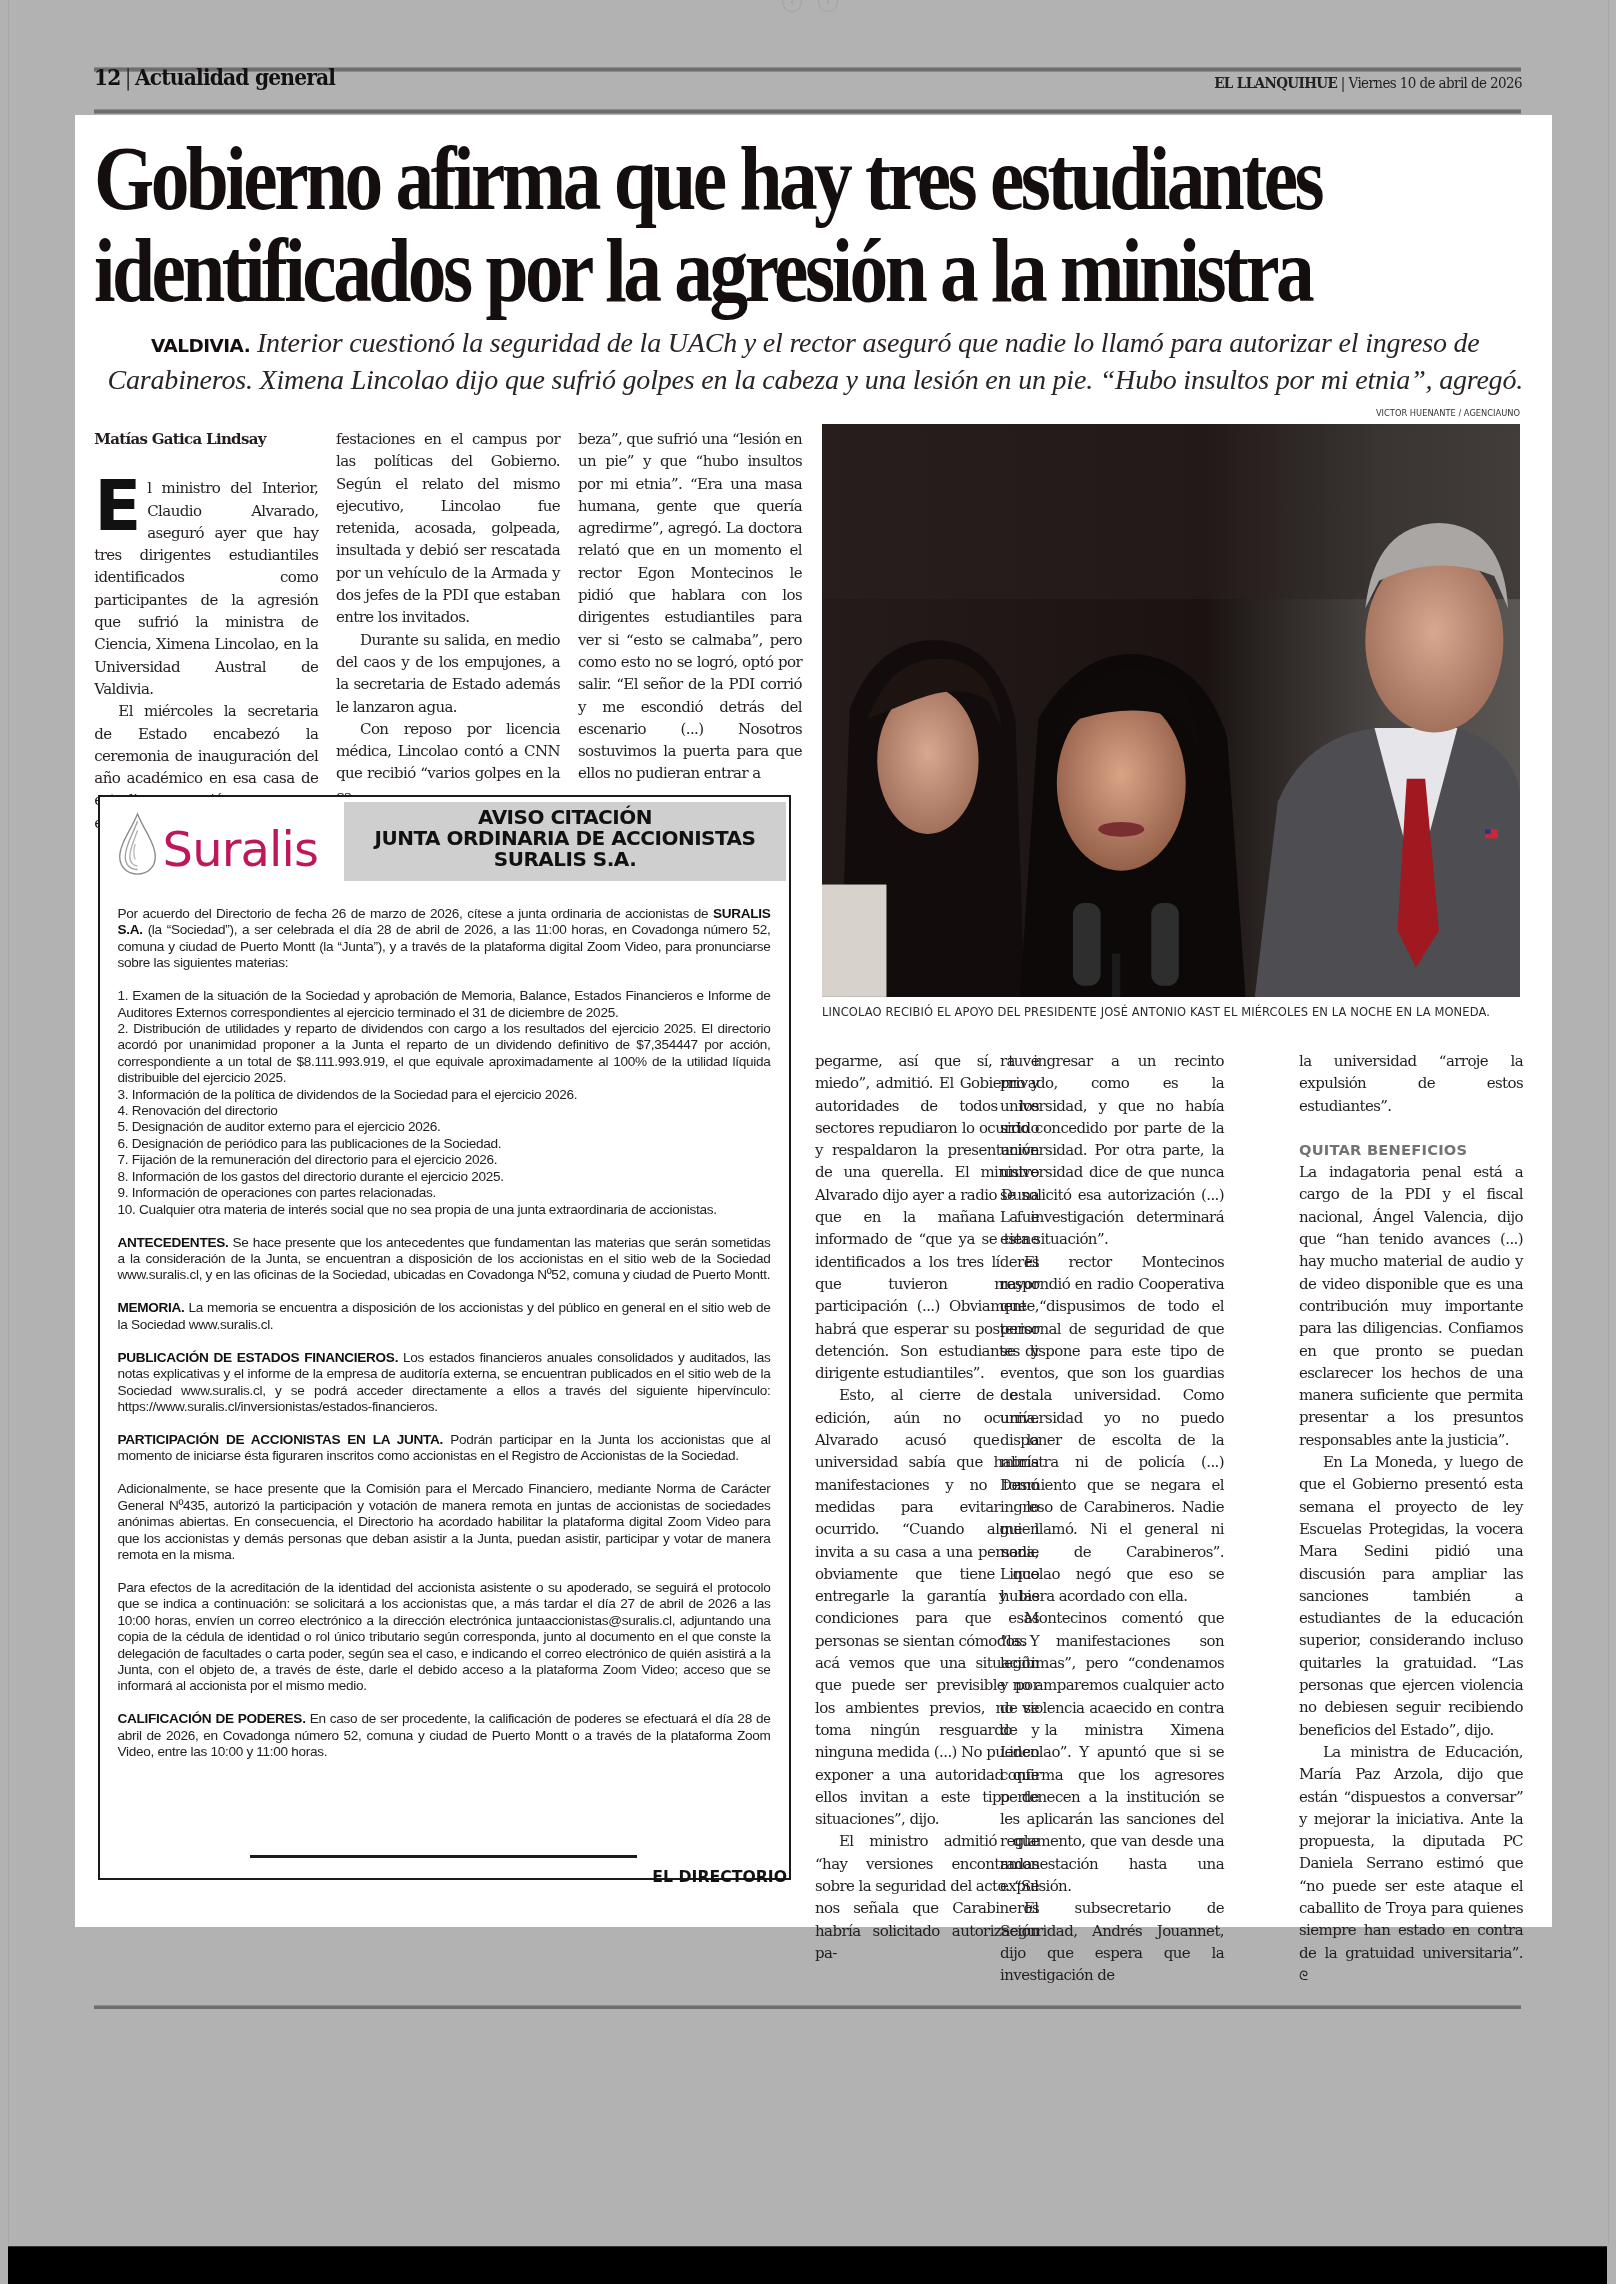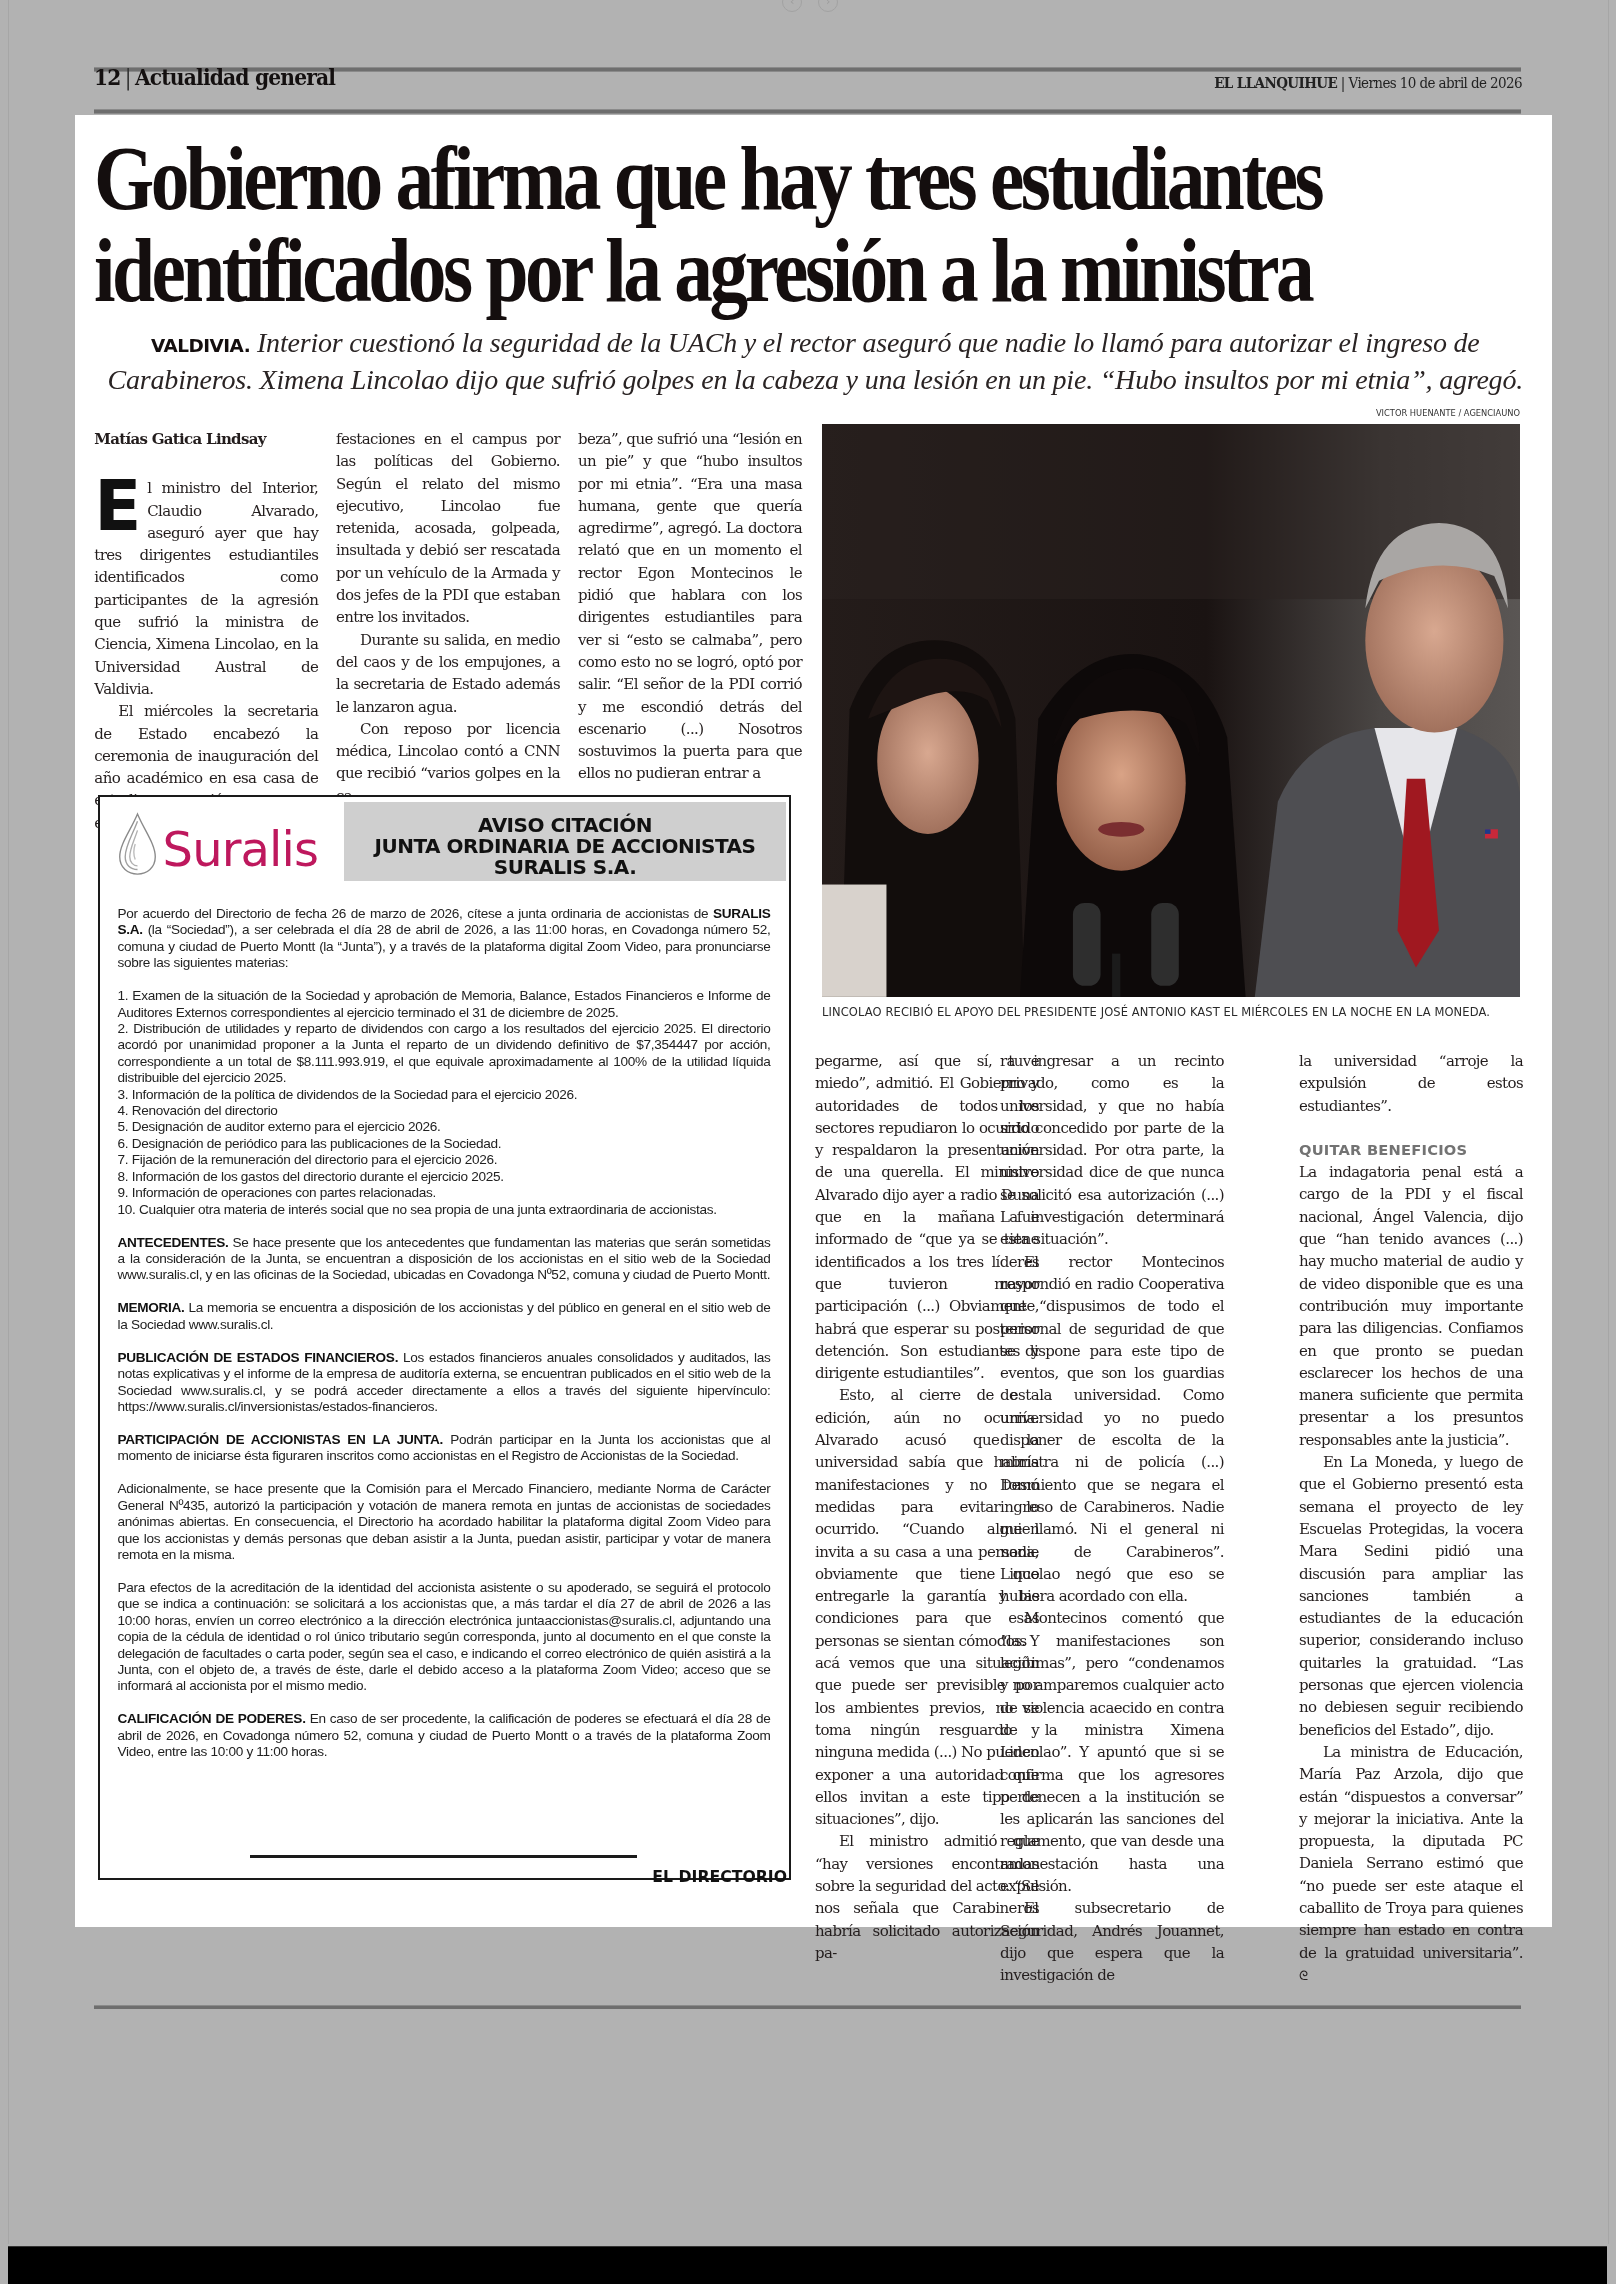--- a/index.html
+++ b/index.html
@@ -22,21 +22,21 @@
   .col p.cont{text-indent:0;}
   .byline{font-weight:bold;font-size:15px;letter-spacing:-0.7px;margin-bottom:27px;color:#231d1d;}
   .dropcap{float:left;font-family:"DejaVu Sans",sans-serif;font-weight:bold;font-size:69px;line-height:52px;margin:2.8px 6.4px 0 0;color:#111;}
   .photo{position:absolute;left:747px;top:309px;width:698px;height:573px;overflow:hidden;background:#1c1614;}
   .caption{position:absolute;left:747px;top:890px;width:700px;font-family:"DejaVu Sans",sans-serif;font-size:11.5px;color:#2a2a2a;letter-spacing:0.1px;white-space:nowrap;}
   .subhead{font-family:"DejaVu Sans",sans-serif;font-weight:bold;font-size:14.7px;letter-spacing:0.2px;margin-top:22px;color:#737373;text-indent:0;}
   .ad{position:absolute;left:23px;top:680px;width:693px;height:1085px;border:2.8px solid #1a1a1a;box-sizing:border-box;background:#fff;font-family:"Liberation Sans",sans-serif;}
   .ad-head{position:absolute;left:0;top:1.8px;width:687px;height:83px;}
   .ad-logo{position:absolute;left:16.6px;top:13px;height:60px;width:212px;}
   .ad-logo .word{position:absolute;left:46px;top:9.2px;font-family:"DejaVu Sans",sans-serif;font-size:48px;color:#be185d;letter-spacing:-0.9px;}
-  .ad-title{position:absolute;left:244px;top:3.7px;width:442px;height:79px;background:#cfcfcf;text-align:center;font-family:"DejaVu Sans",sans-serif;font-weight:bold;font-size:20px;line-height:21px;color:#111;padding-top:13px;box-sizing:border-box;letter-spacing:-0.5px;}
+  .ad-title{position:absolute;left:244px;top:3.7px;width:442px;height:79px;background:#cfcfcf;text-align:center;font-family:"DejaVu Sans",sans-serif;font-weight:bold;font-size:20px;line-height:21px;color:#111;padding-top:5px;box-sizing:border-box;letter-spacing:-0.5px;}
   .ad-body{position:absolute;left:17.5px;top:109px;width:653px;font-family:"Liberation Sans",sans-serif;font-size:13.6px;line-height:16.4px;color:#222;text-align:justify;letter-spacing:-0.3px;}
   .ad-body p{margin:0 0 16.6px 0;}
   .ad-body ol{margin:0 0 16.6px 0;padding:0;list-style:none;}
   .ad-body b{color:#111;}
   .ad-sign-rule{position:absolute;left:150px;top:1058px;width:387px;height:2.8px;background:#1a1a1a;}
   .ad-sign{position:absolute;left:0;top:1070px;width:687px;text-align:right;font-family:"DejaVu Sans",sans-serif;font-weight:bold;font-size:15.7px;color:#111;}
   .endmark{font-family:"DejaVu Sans",sans-serif;font-size:13px;}
   .bottomrule{position:absolute;left:94px;top:2005px;width:1427px;height:2.8px;background:#6e6e6e;border-top:0.5px solid #8a8a8a;}
   .blackbar{position:absolute;left:8.3px;top:2246px;width:1599px;height:38px;background:#000;border-top:1.8px solid #333;}
   .frame{position:absolute;left:8.3px;top:0;width:1599px;height:2244px;border-left:0.5px solid #a6a6a6;border-right:0.5px solid #a6a6a6;pointer-events:none;}

